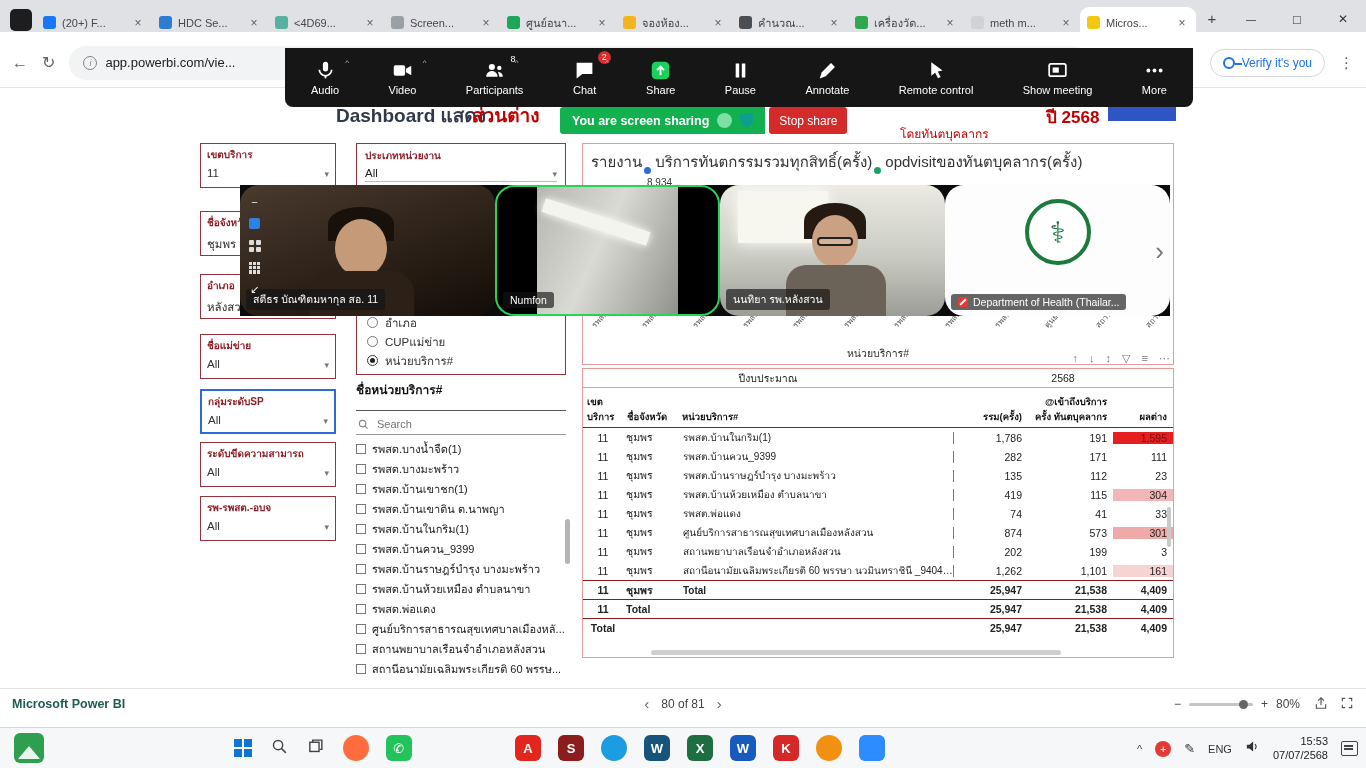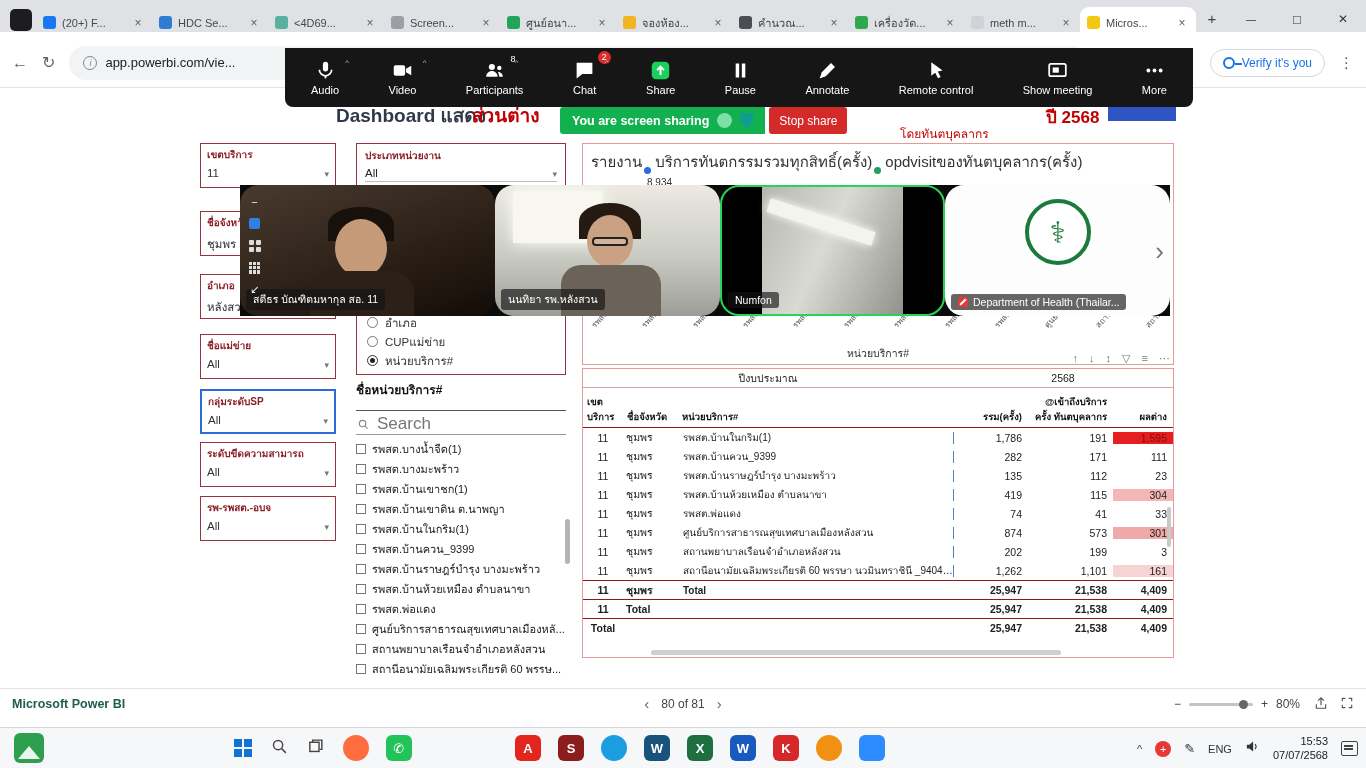--- a/index.html
+++ b/index.html
@@ -69,21 +69,21 @@
   .midvalue{margin-top:4px;font-size:11.5px;display:flex;justify-content:space-between;align-items:center;border-bottom:1px solid #bbb;padding-bottom:2px;}
   .radios{position:absolute;left:10px;right:8px;bottom:4px;}
   .radio{display:flex;align-items:center;gap:7px;height:19px;font-size:11.5px;color:#333;}
   .rdot{width:11px;height:11px;border:1px solid #777;border-radius:50%;flex:none;position:relative;}
   .rdot.on{border-color:#333;}
   .rdot.on::after{content:"";position:absolute;left:2px;top:2px;width:5px;height:5px;border-radius:50%;background:#222;}
 
   .unitsec{position:absolute;left:356px;top:380px;width:210px;}
   .unittitle{font-size:12px;font-weight:bold;color:#111;border-bottom:1.5px solid #555;padding-bottom:11px;}
   .searchrow{display:flex;align-items:center;gap:6px;border-bottom:1px solid #9a9a9a;height:21px;margin-top:3px;padding:0 2px;}
-  .searchrow input{border:none;outline:none;font-size:17px;width:150px;color:#444;background:transparent;
+  .searchrow input{border:none;outline:none;font-size:11px;width:150px;color:#444;background:transparent;
                    font-family:"Liberation Sans","DejaVu Sans",sans-serif;}
   .cbs{margin-top:4px;position:relative;}
   .cb{display:flex;align-items:center;gap:6px;height:20px;}
   .cbbox{width:10px;height:10px;border:1px solid #777;background:#fff;flex:none;}
   .cblabel{font-size:11px;color:#222;white-space:nowrap;overflow:hidden;text-overflow:ellipsis;}
   .listthumb{position:absolute;right:-4px;top:80px;width:5px;height:45px;background:#b5b5b5;border-radius:3px;}
 
   .chartbox{position:absolute;left:582px;top:143px;width:592px;height:222px;border:1px solid #e79a9a;background:#fff;}
   .legendrow{display:flex;align-items:center;gap:2px;padding:6px 8px;font-size:15px;color:#333;}
   .litem{display:flex;align-items:flex-end;gap:4px;}
@@ -789,36 +789,36 @@
 
   <div class="vstrip">
     <div class="vtile vt1">
       <span class="hair"></span>
       <span class="head"></span>
       <span class="body"></span>
       <span class="vname">
           <span>สตีธร บัณฑิตมหากุล สอ. 11</span>
         </span>
     </div>
+    <div class="vtile vt2">
+      <span class="ceil"></span>
+      <span class="lightbar"></span>
+      <span class="lightbar2"></span>
+      <span class="vname">
+          <span>Numfon</span>
+        </span>
+    </div>
     <div class="vtile vt3">
       <span class="window"></span>
       <span class="hair"></span>
       <span class="head"></span>
       <span class="glasses"></span>
       <span class="body"></span>
       <span class="vname">
           <span>นนทิยา รพ.หลังสวน</span>
-        </span>
-    </div>
-    <div class="vtile vt2">
-      <span class="ceil"></span>
-      <span class="lightbar"></span>
-      <span class="lightbar2"></span>
-      <span class="vname">
-          <span>Numfon</span>
         </span>
     </div>
     <div class="vtile vt4">
       <span class="mophring"></span>
       <span class="vname">
           <span class="muteic"></span>
           <span>Department of Health (Thailar...</span>
         </span>
     </div>
     <div class="stripctl">

